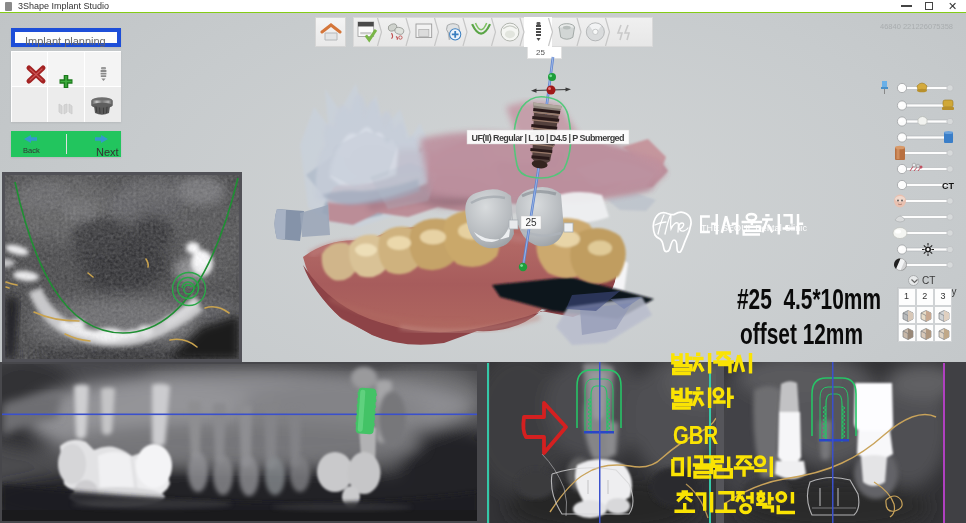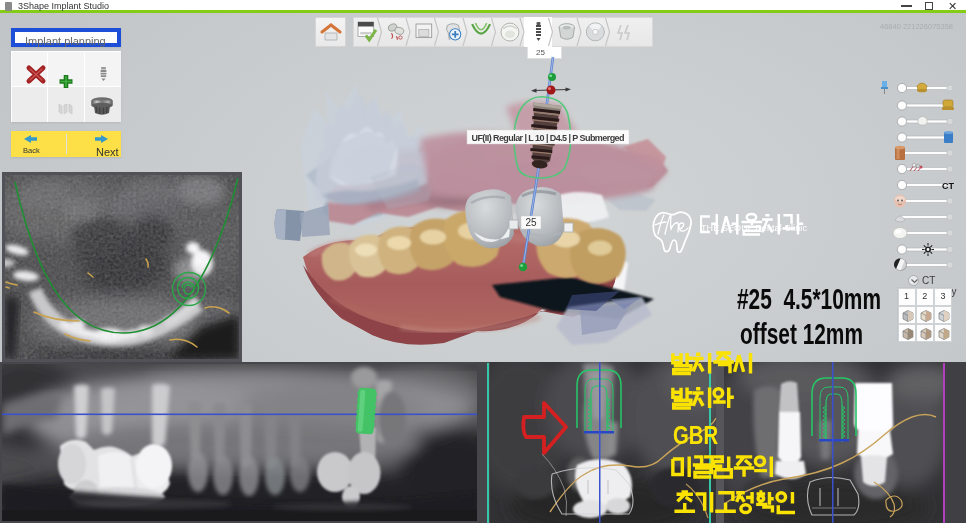--- a/index.html
+++ b/index.html
@@ -1,19 +1,19 @@
 <!DOCTYPE html>
 <html><head><meta charset="utf-8"><style>
 *{margin:0;padding:0;box-sizing:border-box}
 html,body{width:966px;height:523px;overflow:hidden;font-family:"Liberation Sans",sans-serif}
 body{background:radial-gradient(ellipse 900px 500px at 55% 40%, #d2d5d6 0%, #c7cbcd 45%, #b9bdbf 100%);position:relative}
 .abs{position:absolute}
 </style></head><body>
 
-<div class="abs" style="left:0;top:0;width:966px;height:13px;background:#ffffff;border-bottom:3px solid #84cc16">
+<div class="abs" style="left:0;top:0;width:966px;height:13px;background:#ffffff;border-bottom:1px solid #84cc16">
  <div class="abs" style="left:5px;top:2px;width:7px;height:9px;background:#8a8a8a;border-radius:1px"></div>
  <div class="abs" style="left:18px;top:1px;font-size:9px;color:#333;letter-spacing:0">3Shape Implant Studio</div>
  <div class="abs" style="left:901px;top:5px;width:11px;height:1.5px;background:#444"></div>
  <div class="abs" style="left:925px;top:2px;width:8px;height:8px;border:1.2px solid #444"></div>
  <div class="abs" style="left:948px;top:1px;font-size:11px;color:#333;line-height:11px">✕</div>
 </div>
 <div class="abs" style="left:880px;top:22px;font-size:7.5px;color:#a9adaf">46840 221226075358</div>
 
 <div class="abs" style="left:315px;top:17px;width:31px;height:30px;background:linear-gradient(#f4f4f4,#e9e9e9);border:1px solid #d5d5d5">
  <svg class="abs" style="left:4px;top:5px" width="22" height="20" viewBox="0 0 22 20">
@@ -144,21 +144,21 @@
     <stop offset="0" stop-color="#555"></stop>
             <stop offset=".25" stop-color="#c8c8c8"></stop>
             <stop offset=".5" stop-color="#777"></stop>
             <stop offset=".8" stop-color="#b0b0b0"></stop>
             <stop offset="1" stop-color="#555"></stop>
    </linearGradient>
         </defs>
   </g>
  </svg>
 </div>
-<div class="abs" style="left:11px;top:131px;width:110px;height:26px;background:#fde047;box-shadow:0 1px 2px rgba(0,0,0,.08)">
+<div class="abs" style="left:11px;top:131px;width:110px;height:26px;background:#22c55e;box-shadow:0 1px 2px rgba(0,0,0,.08)">
  <div class="abs" style="left:54.5px;top:3px;width:1px;height:20px;background:#e0e0e0"></div>
  <svg class="abs" style="left:10px;top:4px" width="90" height="10" viewBox="0 0 90 10">
   <path d="M10 0 L10 8 L3 4 Z M10 2.2 L16 2.2 L16 5.8 L10 5.8 Z" fill="#3598cc"></path>
   <path d="M80 0 L80 8 L87 4 Z M74 2.2 L80 2.2 L80 5.8 L74 5.8 Z" fill="#3598cc"></path>
  </svg>
  <div class="abs" style="left:12px;top:15px;font-size:7.5px;color:#333">Back</div>
  <div class="abs" style="left:85px;top:15px;font-size:11px;color:#333">Next</div>
 </div>
 
 <div class="abs" style="left:2px;top:172px;width:240px;height:190px;background:#515157">

